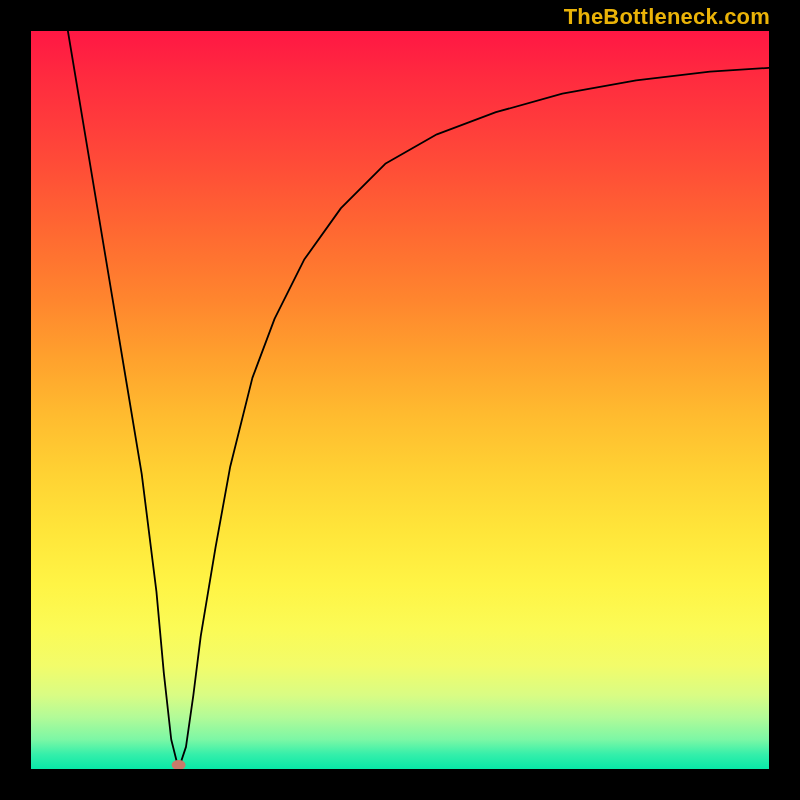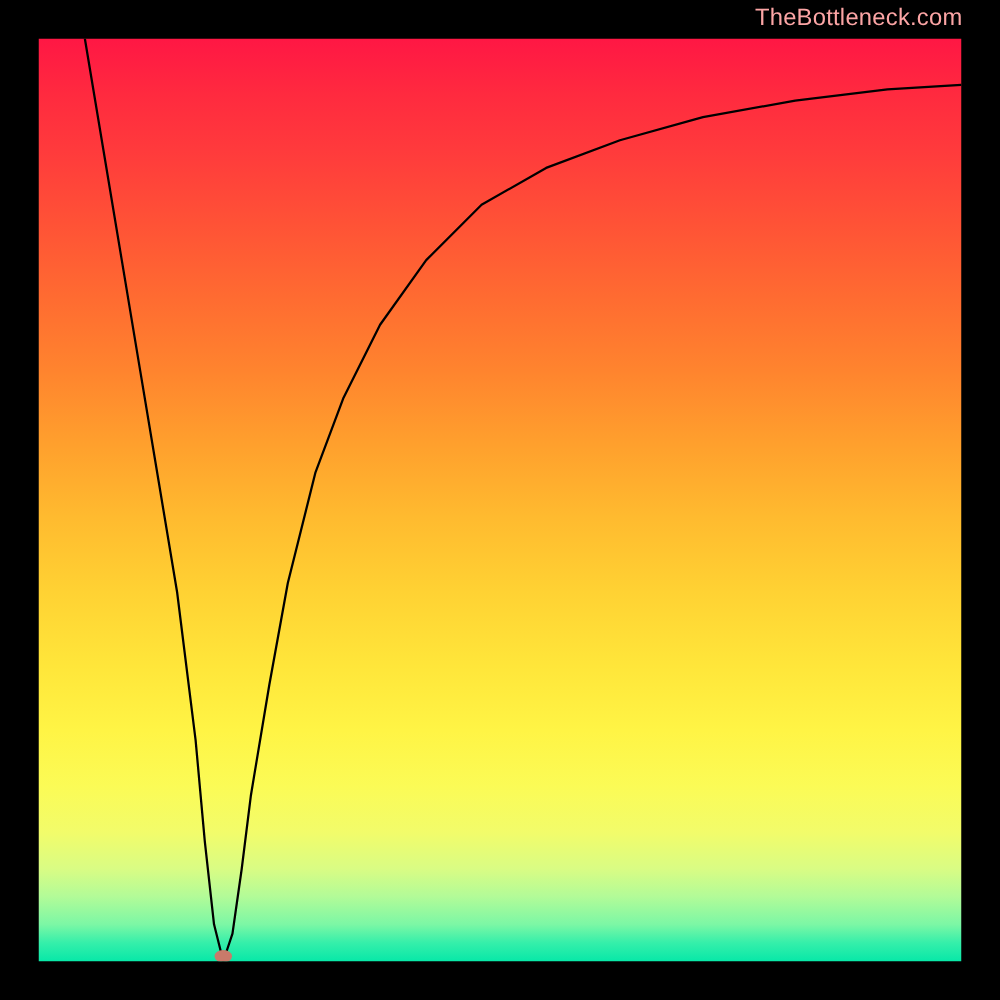--- a/index.html
+++ b/index.html
@@ -51,23 +51,23 @@
     left: 0;
     top: 0;
     width: 738px;
     height: 738px;
     display: block;
   }
   .watermark {
     position: absolute;
     top: 4px;
     right: 30px;
-    color: #fca5a5;
-    font-size: 19px;
-    font-weight: 400;
+    color: #eab308;
+    font-size: 22px;
+    font-weight: 700;
     letter-spacing: 0.2px;
     user-select: none;
   }
 </style>
 </head>
 <body>
 
 <div class="frame">
   <div class="plot-area">
     <svg class="curve-svg" viewBox="0 0 738 738" preserveAspectRatio="none">

